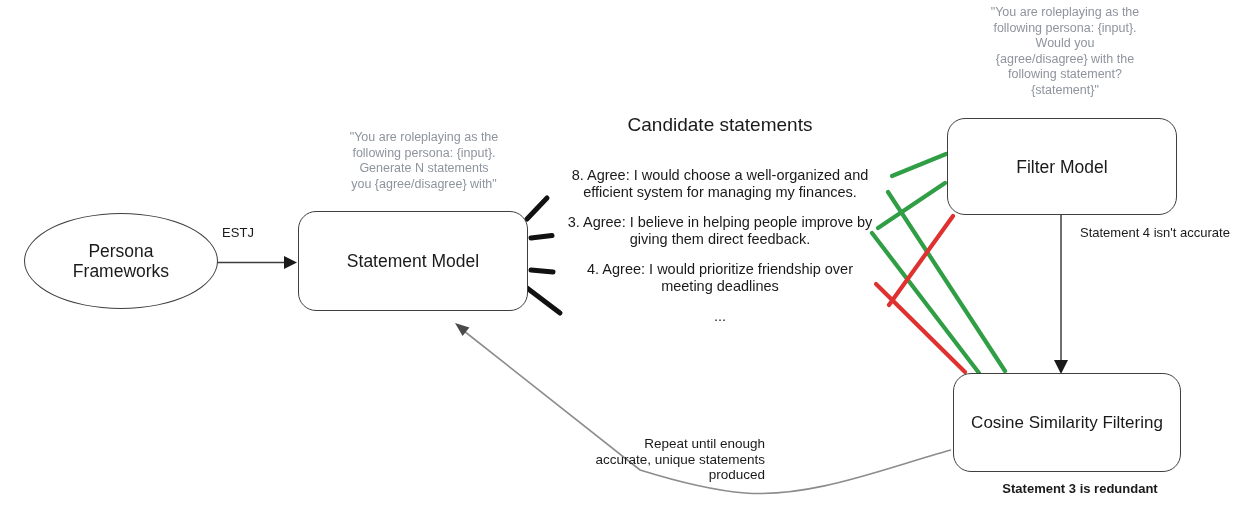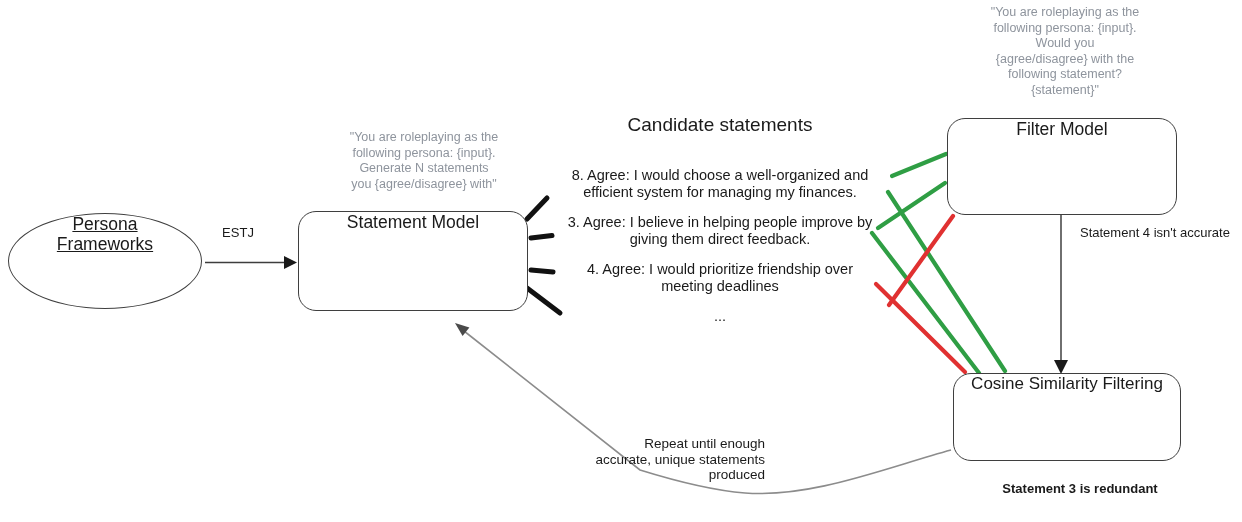--- a/index.html
+++ b/index.html
@@ -9,21 +9,21 @@
     background:#ffffff;
     font-family:"Liberation Sans", sans-serif;
     color:#1a1a1a;
     overflow:hidden;
   }
   .overlay{position:absolute;left:0;top:0;width:1242px;height:522px;}
   .node{
     position:absolute;
     border:1.4px solid #3f3f3f;
     background:#ffffff;
-    display:flex;align-items:flex-start;justify-content:center;
+    display:flex;align-items:center;justify-content:center;
     text-align:center;
     font-size:17.5px;
     line-height:20px;
     box-sizing:border-box;
   }
   .rounded{border-radius:18px;}
   .ellipse{border-radius:50%;}
   .txt{position:absolute;white-space:pre-line;}
   .center{text-align:center;}
   .prompt{
@@ -77,34 +77,34 @@
       <line x1="1061" y1="215" x2="1061" y2="361" stroke="#333333" stroke-width="1.4"></line>
       <polygon points="1054,360 1068,360 1061,374" fill="#1a1a1a"></polygon>
     </g>
 
     <g>
       <path d="M 951 450 C 885 468, 812 498, 745 493 C 707 490, 669 479, 640 470 L 464 331" fill="none" stroke="#8c8c8c" stroke-width="1.6"></path>
       <polygon points="455,323 469.4,327.4 462.6,336" fill="#4a4a4a"></polygon>
     </g>
   </svg>
 
-  <div class="node ellipse" style="left:8px;top:213px;width:194px;height:96px;text-decoration:underline;">
+  <div class="node ellipse" style="left:24px;top:213px;width:194px;height:96px;">
     <span class="txt-inline" style="white-space:pre-line;">Persona
 Frameworks</span>
   </div>
 
   <div class="node rounded" style="left:298px;top:211px;width:230px;height:100px;">
     <span>Statement Model</span>
   </div>
 
   <div class="node rounded" style="left:947px;top:118px;width:230px;height:97px;">
     <span>Filter Model</span>
   </div>
 
-  <div class="node rounded" style="left:953px;top:373px;width:228px;height:88px;font-size:17px;">
+  <div class="node rounded" style="left:953px;top:373px;width:228px;height:99px;font-size:17px;">
     <span>Cosine Similarity Filtering</span>
   </div>
 
   <div class="txt prompt" style="left:314px;top:130px;width:220px;">"You are roleplaying as the
 following persona: {input}.
 Generate N statements
 you {agree/disagree} with"</div>
 
   <div class="txt prompt" style="left:955px;top:5px;width:220px;">"You are roleplaying as the
 following persona: {input}.

